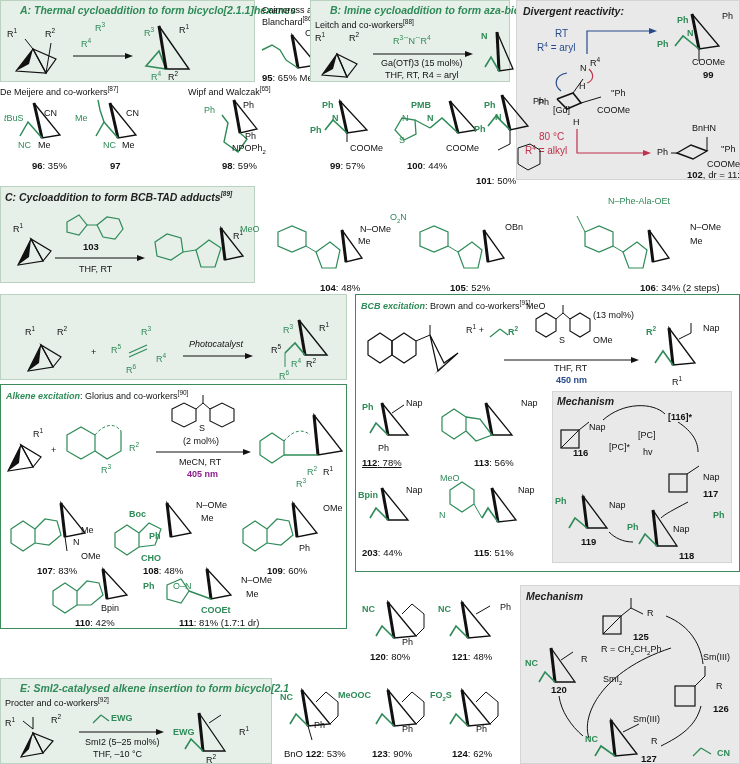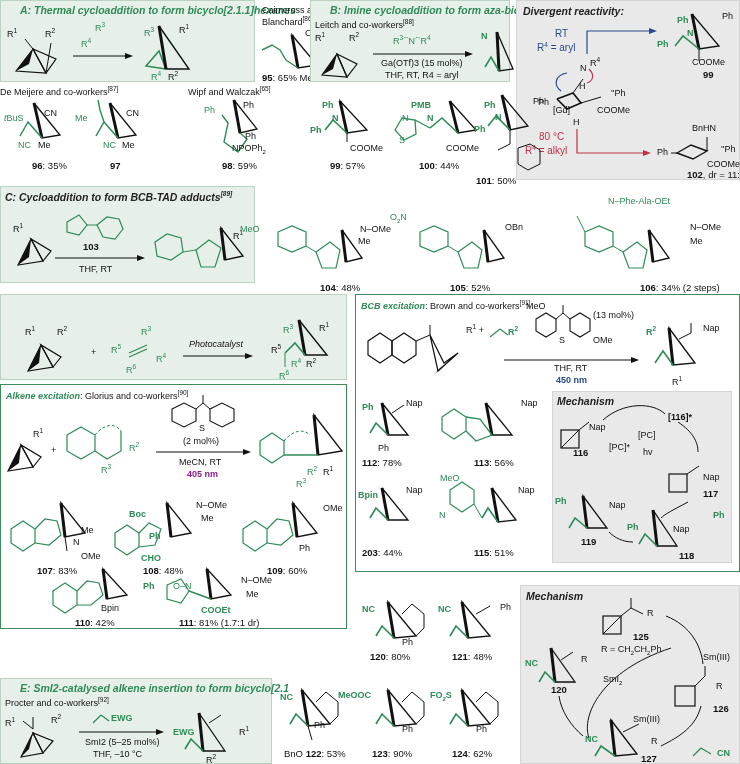--- a/index.html
+++ b/index.html
@@ -210,21 +210,21 @@
   <line x1="25" y1="22" x2="40" y2="30" stroke="#2e8b57" stroke-width="1.4"></line>
   <polygon points="60,3 86,32 68,35" fill="none" stroke="#111" stroke-width="1.3"></polygon>
   <line x1="60" y1="3" x2="68" y2="35" stroke="#111" stroke-width="3"></line>
   <polyline points="40,30 52,20 68,35" fill="none" stroke="#2e8b57" stroke-width="1.6"></polyline>
 </svg>
 <div class="lbl green" style="left:411px;top:100px;font-weight:bold;">PMB</div>
 <div class="lbl green" style="left:427px;top:113px;font-weight:bold;">N</div>
 <div class="lbl green" style="left:402px;top:113px;">N</div>
 <div class="lbl green" style="left:399px;top:135px;">S</div>
 <div class="lbl" style="left:446px;top:143px;">COOMe</div>
-<div class="cmp abs" style="left:419px;top:160px;"><b>100</b>: <span>44%</span></div>
+<div class="cmp abs" style="left:407px;top:160px;"><b>100</b>: <span>44%</span></div>
 
 <svg style="left:482px;top:92px;" width="60" height="88">
   <polygon points="20,3 46,34 28,38" fill="none" stroke="#111" stroke-width="1.3"></polygon>
   <line x1="20" y1="3" x2="28" y2="38" stroke="#111" stroke-width="3"></line>
   <polyline points="6,34 14,24 28,38" fill="none" stroke="#2e8b57" stroke-width="1.6"></polyline>
   <line x1="28" y1="38" x2="28" y2="52" stroke="#111"></line>
   <line x1="28" y1="52" x2="16" y2="58" stroke="#111"></line>
   <polygon points="36,56 48,52 58,58 58,72 46,78 36,72" fill="none" stroke="#111"></polygon>
 </svg>
 <div class="lbl green" style="left:484px;top:100px;font-weight:bold;">Ph</div>
@@ -382,21 +382,21 @@
 
   <svg style="left:10px;top:100px;" width="65" height="55">
     <polygon points="16,8 42,40 22,40" fill="none" stroke="#111" stroke-width="1.3"></polygon>
     <line x1="16" y1="8" x2="22" y2="40" stroke="#111" stroke-width="3"></line>
     <polyline points="4,38 10,28 22,40" fill="none" stroke="#2e8b57" stroke-width="1.6"></polyline>
     <line x1="26" y1="18" x2="38" y2="10" stroke="#111"></line>
   </svg>
   <div class="lbl" style="left:50px;top:103px;">Nap</div>
   <div class="lbl green" style="left:6px;top:107px;font-weight:bold;">Ph</div>
   <div class="lbl" style="left:22px;top:148px;">Ph</div>
-  <div class="cmp abs" style="left:6px;top:162px;"><b>112</b>: <span>78%</span></div>
+  <div class="cmp abs" style="left:6px;top:162px;text-decoration:underline;"><b>112</b>: <span>78%</span></div>
 
   <svg style="left:80px;top:100px;" width="100" height="55">
     <polygon points="6,22 18,14 30,22 30,36 18,44 6,36" fill="none" stroke="#2e8b57" stroke-width="1.2"></polygon>
     <polygon points="50,8 76,40 56,40" fill="none" stroke="#111" stroke-width="1.3"></polygon>
     <line x1="50" y1="8" x2="56" y2="40" stroke="#111" stroke-width="3"></line>
     <polyline points="30,22 44,24 56,40 40,46 30,36" fill="none" stroke="#2e8b57" stroke-width="1.3"></polyline>
   </svg>
   <div class="lbl" style="left:165px;top:103px;">Nap</div>
   <div class="cmp abs" style="left:118px;top:162px;"><b>113</b>: <span>56%</span></div>
 

